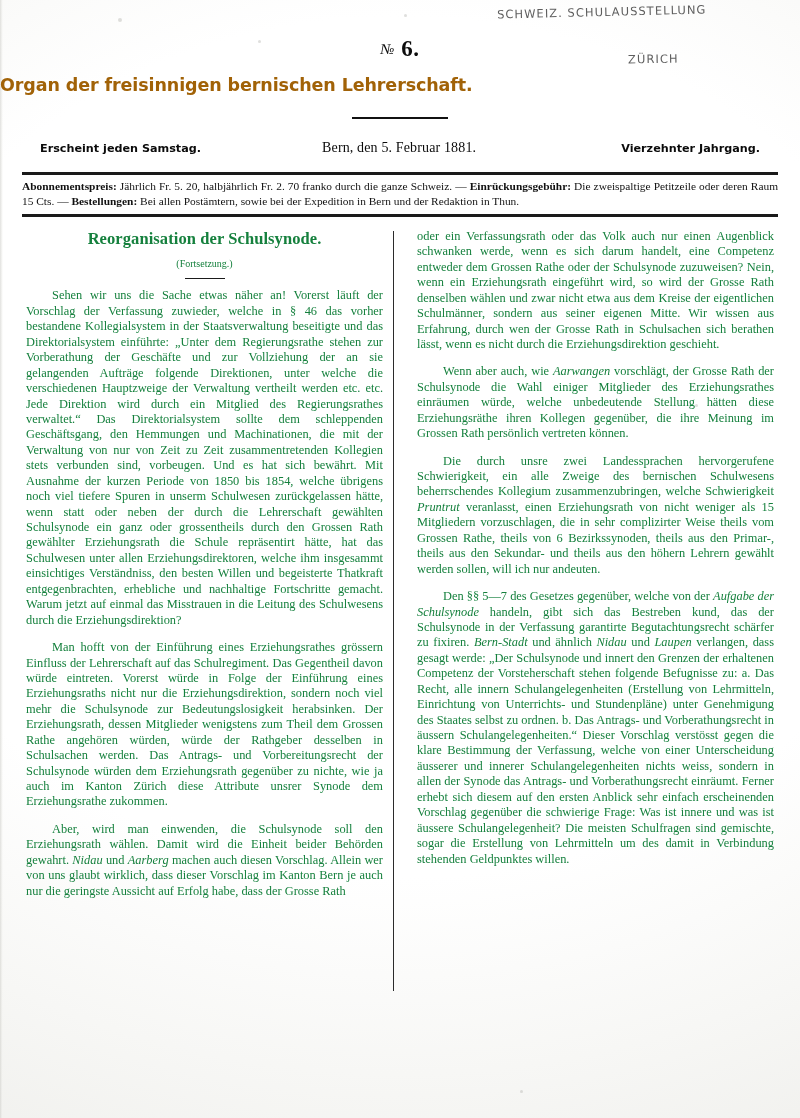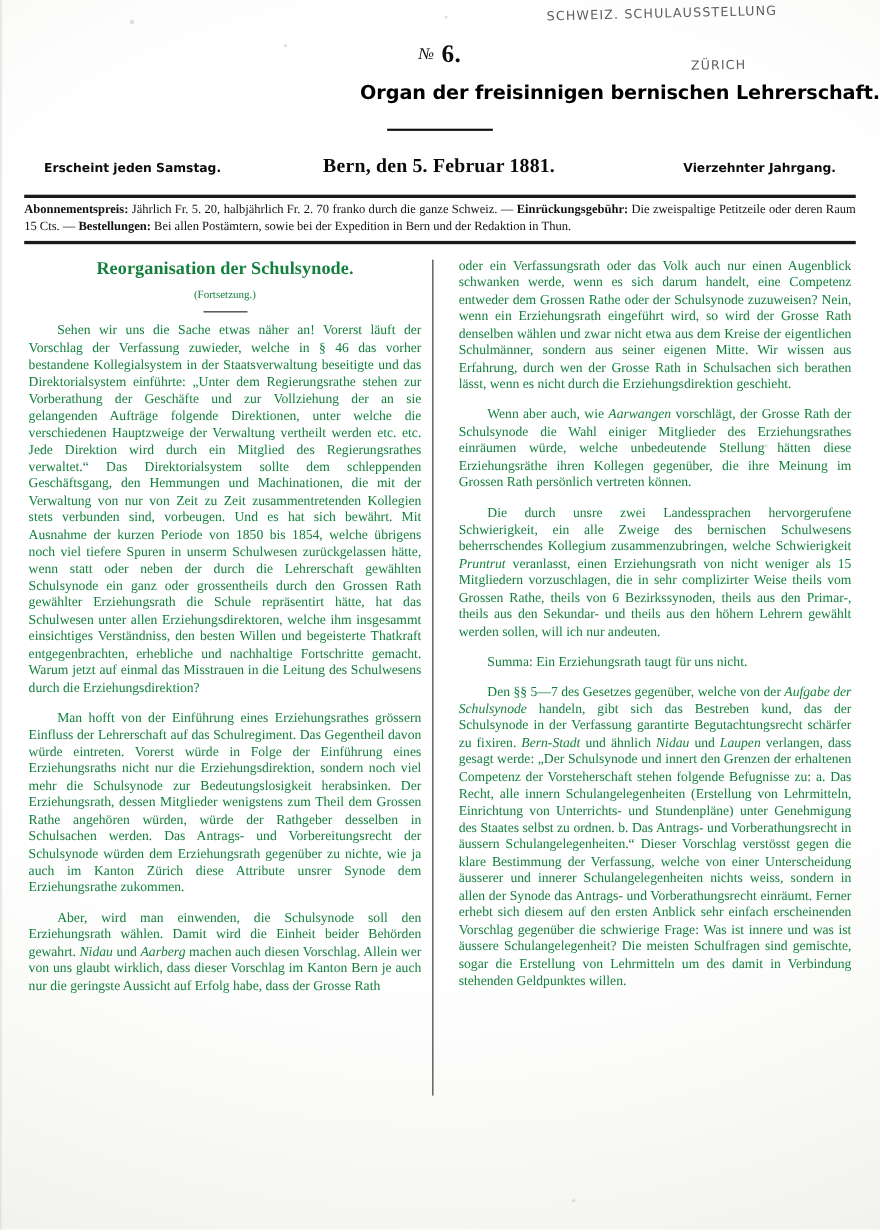--- a/index.html
+++ b/index.html
@@ -89,27 +89,27 @@
     font-family: "DejaVu Sans", sans-serif;
     font-weight: bold;
     font-size: 58px;
     letter-spacing: .012em;
     line-height: .98;
     color: #080808;
     -webkit-text-stroke: 1.1px #080808;
   }
 
   .masthead-sub {
-    text-align: right;
+    text-align: left;
     margin-top: 13px;
     font-family: "DejaVu Sans", sans-serif;
     font-weight: bold;
     font-size: 17.5px;
     letter-spacing: -0.1px;
-    color: #000000;
+    color: #a16207;
   }
 
   .short-rule {
     width: 96px;
     height: 2.4px;
     background: #111;
     margin: 22px auto 0 auto;
   }
 
   
@@ -119,22 +119,22 @@
     display: flex;
     align-items: baseline;
     justify-content: space-between;
     font-family: "DejaVu Sans", sans-serif;
     font-weight: bold;
     font-size: 11.2px;
     color: #0b0b0b;
   }
   .imprint .center {
     font-family: "Liberation Serif", serif;
-    font-weight: bold;
-    font-size: 18px;
+    font-weight: normal;
+    font-size: 14px;
     letter-spacing: .01em;
     margin-left: -24px;
   }
   .imprint .left  { flex: 0 0 auto; }
   .imprint .right { flex: 0 0 auto; }
 
   
   .rule-thick {
     height: 2.6px;
     background: #1a1a1a;
@@ -254,18 +254,17 @@
 
       <p>Sehen wir uns die Sache etwas näher an! Vorerst läuft der Vorschlag der Verfassung zuwieder, welche in § 46 das vorher bestandene Kollegialsystem in der Staatsverwaltung beseitigte und das Direktorialsystem einführte: „Unter dem Regierungsrathe stehen zur Vorberathung der Geschäfte und zur Vollziehung der an sie gelangenden Aufträge folgende Direktionen, unter welche die verschiedenen Hauptzweige der Verwaltung vertheilt werden etc. etc. Jede Direktion wird durch ein Mitglied des Regierungsrathes verwaltet.“ Das Direktorialsystem sollte dem schleppenden Geschäftsgang, den Hemmungen und Machinationen, die mit der Verwaltung von nur von Zeit zu Zeit zusammentretenden Kollegien stets verbunden sind, vorbeugen. Und es hat sich bewährt. Mit Ausnahme der kurzen Periode von 1850 bis 1854, welche übrigens noch viel tiefere Spuren in unserm Schulwesen zurückgelassen hätte, wenn statt oder neben der durch die Lehrerschaft gewählten Schulsynode ein ganz oder grossentheils durch den Grossen Rath gewählter Erziehungsrath die Schule repräsentirt hätte, hat das Schulwesen unter allen Erziehungsdirektoren, welche ihm insgesammt einsichtiges Verständniss, den besten Willen und begeisterte Thatkraft entgegenbrachten, erhebliche und nachhaltige Fortschritte gemacht. Warum jetzt auf einmal das Misstrauen in die Leitung des Schulwesens durch die Erziehungsdirektion?</p>
       <p>Man hofft von der Einführung eines Erziehungsrathes grössern Einfluss der Lehrerschaft auf das Schulregiment. Das Gegentheil davon würde eintreten. Vorerst würde in Folge der Einführung eines Erziehungsraths nicht nur die Erziehungsdirektion, sondern noch viel mehr die Schulsynode zur Bedeutungslosigkeit herabsinken. Der Erziehungsrath, dessen Mitglieder wenigstens zum Theil dem Grossen Rathe angehören würden, würde der Rathgeber desselben in Schulsachen werden. Das Antrags- und Vorbereitungsrecht der Schulsynode würden dem Erziehungsrath gegenüber zu nichte, wie ja auch im Kanton Zürich diese Attribute unsrer Synode dem Erziehungsrathe zukommen.</p>
       <p><span>Aber, wird man einwenden, die Schulsynode soll den Erziehungsrath wählen. Damit wird die Einheit beider Behörden gewahrt. </span><span class="it">Nidau</span><span> und </span><span class="it">Aarberg</span><span> machen auch diesen Vorschlag. Allein wer von uns glaubt wirklich, dass dieser Vorschlag im Kanton Bern je auch nur die geringste Aussicht auf Erfolg habe, dass der Grosse Rath</span></p>
     </div>
 
     <div class="col right">
       <p style="text-indent:0">oder ein Verfassungsrath oder das Volk auch nur einen Augenblick schwanken werde, wenn es sich darum handelt, eine Competenz entweder dem Grossen Rathe oder der Schulsynode zuzuweisen? Nein, wenn ein Erziehungsrath eingeführt wird, so wird der Grosse Rath denselben wählen und zwar nicht etwa aus dem Kreise der eigentlichen Schulmänner, sondern aus seiner eigenen Mitte. Wir wissen aus Erfahrung, durch wen der Grosse Rath in Schulsachen sich berathen lässt, wenn es nicht durch die Erziehungsdirektion geschieht.</p>
       <p><span>Wenn aber auch, wie </span><span class="it">Aarwangen</span><span> vorschlägt, der Grosse Rath der Schulsynode die Wahl einiger Mitglieder des Erziehungsrathes einräumen würde, welche unbedeutende Stellung hätten diese Erziehungsräthe ihren Kollegen gegenüber, die ihre Meinung im Grossen Rath persönlich vertreten können.</span></p>
       <p><span>Die durch unsre zwei Landessprachen hervorgerufene Schwierigkeit, ein alle Zweige des bernischen Schulwesens beherrschendes Kollegium zusammenzubringen, welche Schwierigkeit </span><span class="it">Pruntrut</span><span> veranlasst, einen Erziehungsrath von nicht weniger als 15 Mitgliedern vorzuschlagen, die in sehr complizirter Weise theils vom Grossen Rathe, theils von 6 Bezirkssynoden, theils aus den Primar-, theils aus den Sekundar- und theils aus den höhern Lehrern gewählt werden sollen, will ich nur andeuten.</span></p>
-      <p>Summa: Ein Erziehungsrath taugt für uns nicht.</p>
       <p><span>Den §§ 5—7 des Gesetzes gegenüber, welche von der </span><span class="it">Aufgabe der Schulsynode</span><span> handeln, gibt sich das Bestreben kund, das der Schulsynode in der Verfassung garantirte Begutachtungsrecht schärfer zu fixiren. </span><span class="it">Bern-Stadt</span><span> und ähnlich </span><span class="it">Nidau</span><span> und </span><span class="it">Laupen</span><span> verlangen, dass gesagt werde: „Der Schulsynode und innert den Grenzen der erhaltenen Competenz der Vorsteherschaft stehen folgende Befugnisse zu: a. Das Recht, alle innern Schulangelegenheiten (Erstellung von Lehrmitteln, Einrichtung von Unterrichts- und Stundenpläne) unter Genehmigung des Staates selbst zu ordnen. b. Das Antrags- und Vorberathungsrecht in äussern Schulangelegenheiten.“ Dieser Vorschlag verstösst gegen die klare Bestimmung der Verfassung, welche von einer Unterscheidung äusserer und innerer Schulangelegenheiten nichts weiss, sondern in allen der Synode das Antrags- und Vorberathungsrecht einräumt. Ferner erhebt sich diesem auf den ersten Anblick sehr einfach erscheinenden Vorschlag gegenüber die schwierige Frage: Was ist innere und was ist äussere Schulangelegenheit? Die meisten Schulfragen sind gemischte, sogar die Erstellung von Lehrmitteln um des damit in Verbindung stehenden Geldpunktes willen.</span></p>
     </div>
   </div>
 
 </div>
 
 </body></html>

